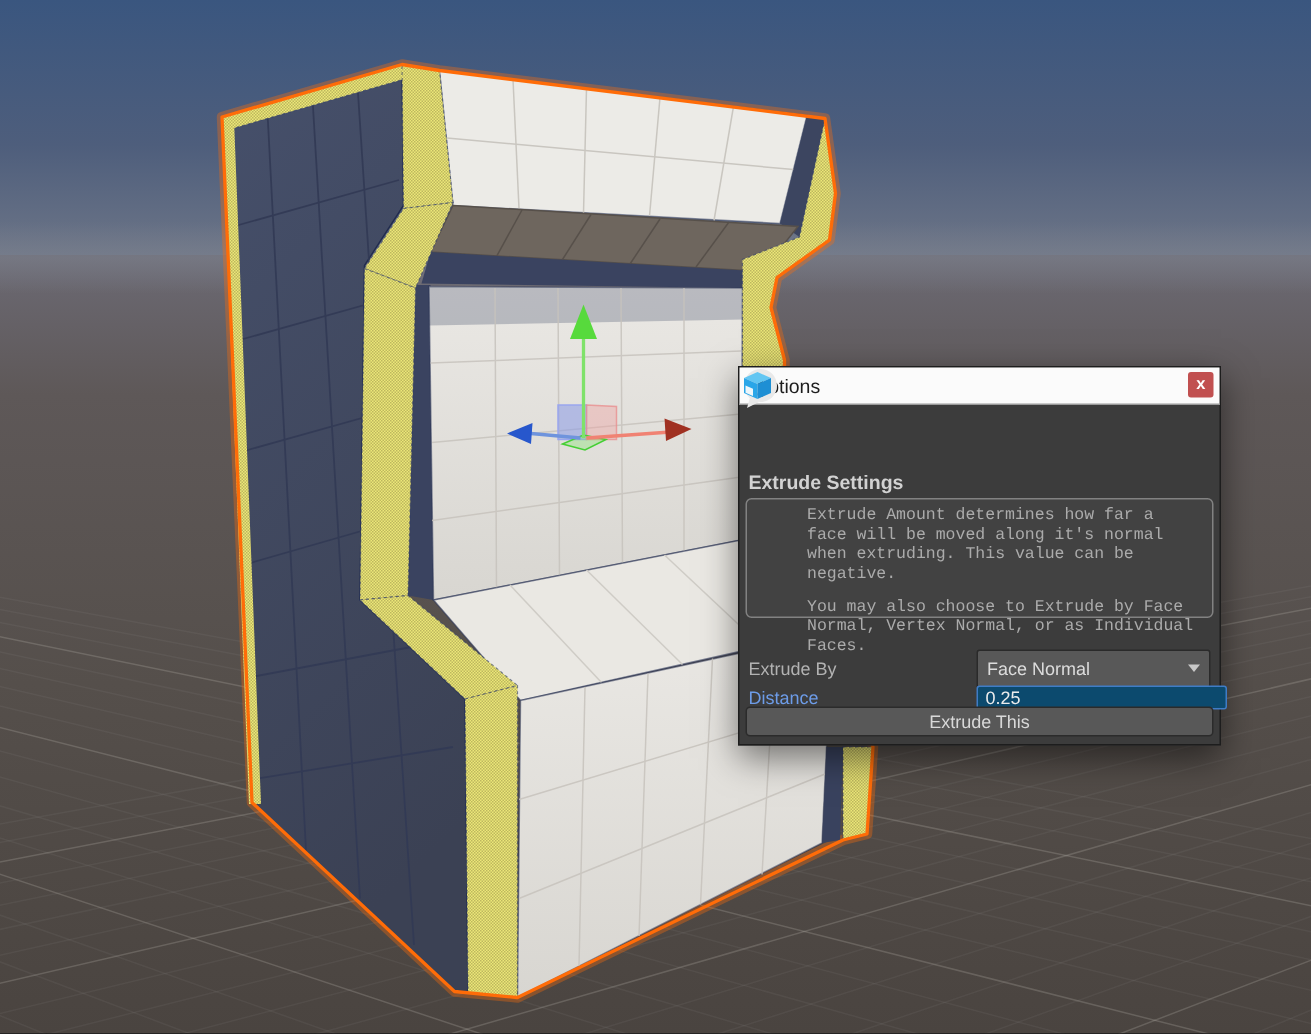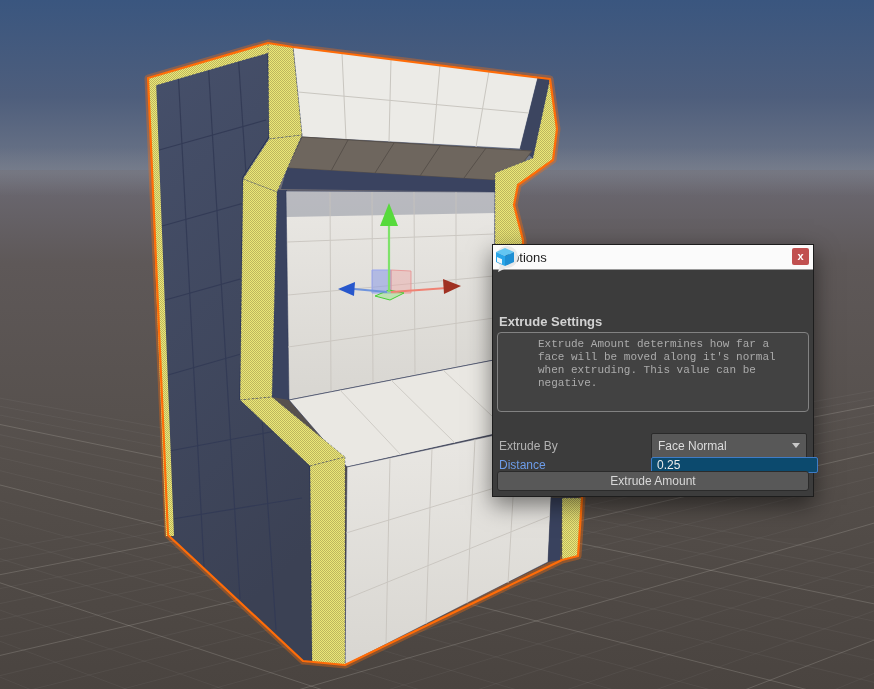--- a/index.html
+++ b/index.html
@@ -254,20 +254,21 @@
     <div class="help-icon-wrap">
       <svg width="28" height="30" viewBox="0 0 28 30">
         <circle cx="14" cy="12" r="11" fill="#e9e9e9"></circle>
         <polygon points="7,20 13,23 5,27" fill="#e9e9e9"></polygon>
         <rect x="12.4" y="5" width="3.2" height="9.5" rx="1.6" fill="#3c3c3c"></rect>
         <circle cx="14" cy="17.8" r="1.9" fill="#3c3c3c"></circle>
       </svg>
     </div>
     <div class="help-text">
       <div class="p1">Extrude Amount determines how far a face will be moved along it's normal when extruding.  This value can be negative.</div>
+      <div class="p2">You may also choose to Extrude by Face Normal, Vertex Normal, or as Individual Faces.</div>
     </div>
   </div>
 
   <div class="icon-row">
     <svg width="24" height="22" viewBox="0 0 24 22">
       <polygon points="3,7 12,3 21,7 12,11" fill="#63c6f2"></polygon>
       <polygon points="3,7 12,11 12,21 3,17" fill="#2aa6e8"></polygon>
       <polygon points="12,11 21,7 21,17 12,21" fill="#1e8fd4"></polygon>
       <polygon points="4,12 9,14.2 9,19 4,16.8" fill="#eef6fa"></polygon>
     </svg>
@@ -280,17 +281,17 @@
       <span class="dd-arrow"></span>
     </div>
   </div>
 
   <div class="row">
     <span class="lbl blue">Distance</span>
     <input class="textfield" type="text" value="0.25" style="">
   </div>
 
   <div class="actionbtn">
-    <span>Extrude Amount</span>
+    <span>Extrude This</span>
   </div>
 </div>
 
 </div>
 
 </body></html>

